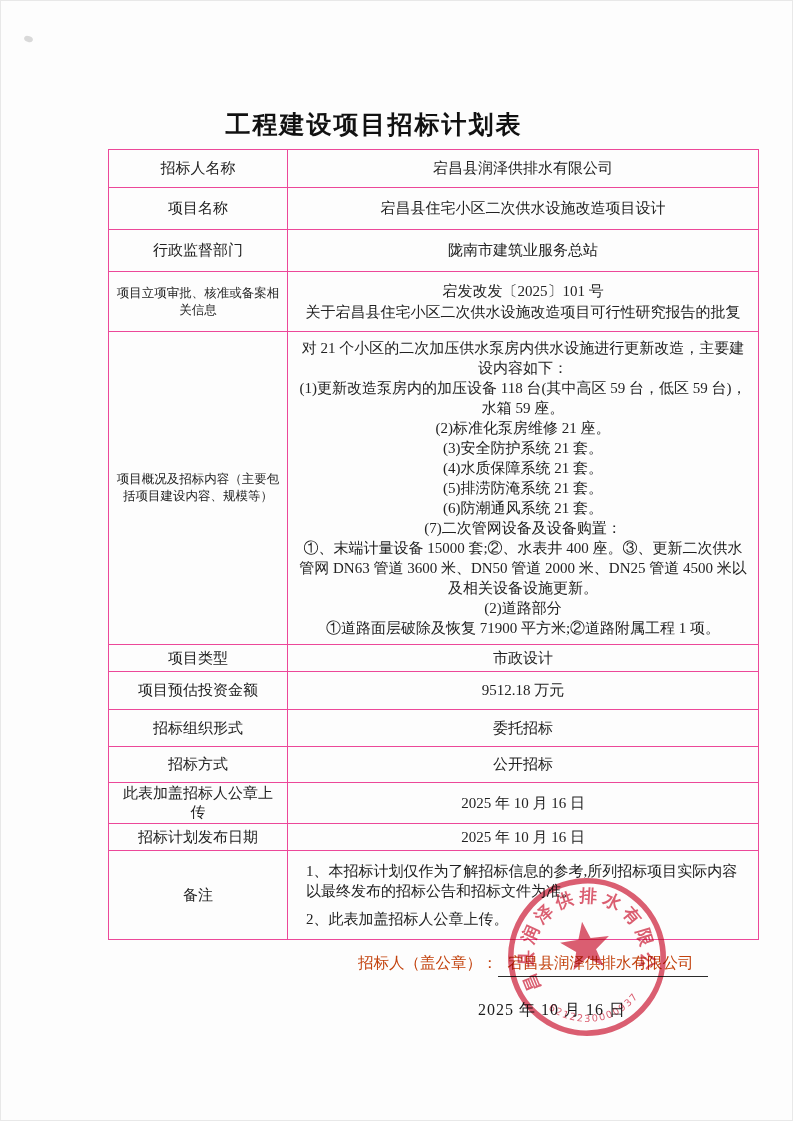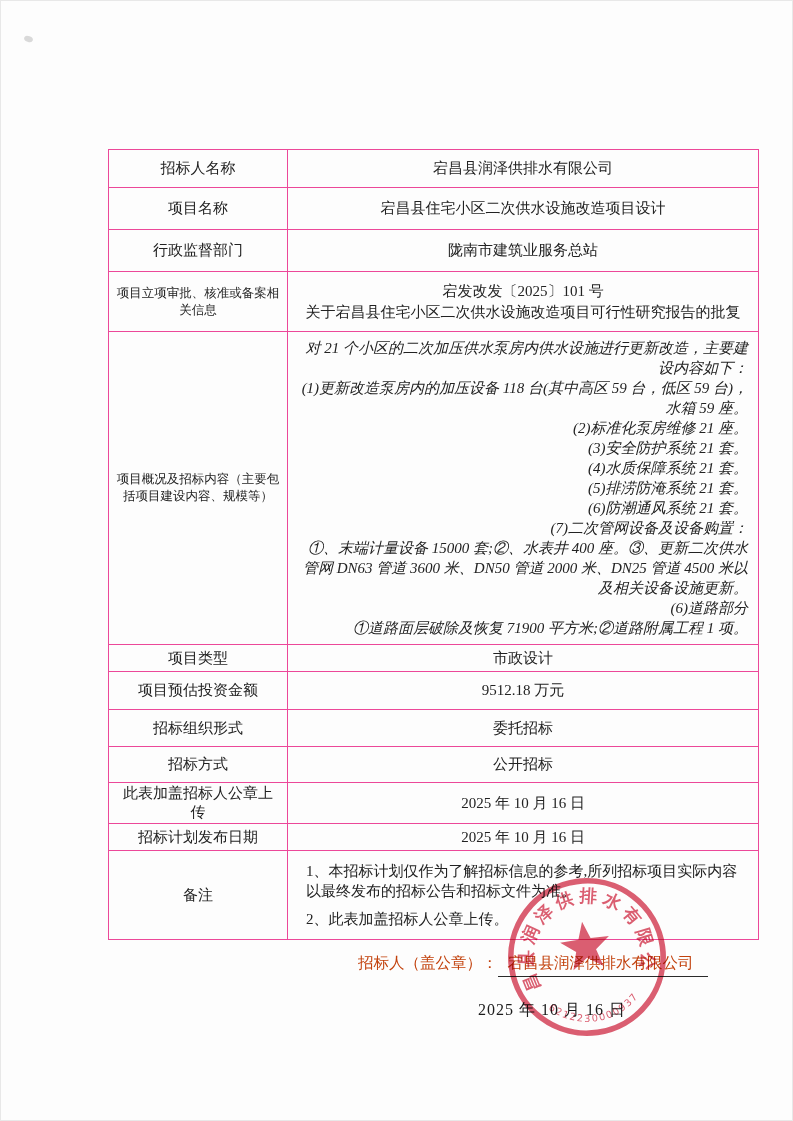--- a/index.html
+++ b/index.html
@@ -21,41 +21,42 @@
   }
   table.main{
     position:absolute;left:108px;top:149px;width:616px;
     border-collapse:collapse;table-layout:fixed;
     font-size:15px;color:#222;
   }
   table.main td{border:1px solid #ec4899;vertical-align:middle;padding:2px 8px;}
   td.lbl{width:162px;text-align:center;line-height:19px;}
   td.lbl.sm{font-size:12.5px;line-height:17px;padding:2px 5px;}
   td.val{width:454px;text-align:center;}
-  td.val.blk{text-align:right;padding:6px 10px;font-style:italic;}
+  td.val.blk{text-align:center;padding:6px 10px;}
   td.val.blk p{margin:0;line-height:20px;}
   td.val.two div{line-height:21px;}
   tr.r0{height:38px}tr.r1{height:42px}tr.r2{height:42px}tr.r3{height:60px}
   tr.r5{height:27px}tr.r6{height:38px}tr.r7{height:37px}tr.r8{height:36px}
   tr.r9{height:27px}tr.r10{height:27px}tr.r11{height:62px}
   tr.r9 td,tr.r10 td{padding:1px 8px;}
   tr.r11 td.val{padding:2px 10px;}
   tr.r11 td.val p{margin:8px;line-height:20px;text-align:left;}
   .sig{position:absolute;left:358px;top:953px;font-size:15.5px;color:#c2410c;white-space:nowrap;}
   .sig .uline{display:inline-block;border-bottom:1.5px solid #2a2a2a;padding:0 14px 2px 10px;min-width:178px;text-align:center;}
   .dateline{position:absolute;left:478px;top:1000px;font-size:16px;letter-spacing:1px;color:#1c1c1c;}
   .stamp{position:absolute;left:506px;top:876px;width:162px;height:162px;transform:rotate(-8deg);opacity:.88;mix-blend-mode:multiply;}
 </style>
 </head>
 <body>
 
 <div class="page">
 
   <div class="speck"></div>
 
+  <h1 class="title">工程建设项目招标计划表</h1>
 
   <table class="main">
     <tbody>
         <tr class="r0">
       <td class="lbl">招标人名称</td>
       <td class="val">宕昌县润泽供排水有限公司</td>
     </tr>
     <tr class="r1">
       <td class="lbl">项目名称</td>
       <td class="val">宕昌县住宅小区二次供水设施改造项目设计</td>
@@ -76,21 +77,21 @@
       <td class="val blk">
         <p>对 21 个小区的二次加压供水泵房内供水设施进行更新改造，主要建设内容如下：</p>
         <p>(1)更新改造泵房内的加压设备 118 台(其中高区 59 台，低区 59 台)，水箱 59 座。</p>
         <p>(2)标准化泵房维修 21 座。</p>
         <p>(3)安全防护系统 21 套。</p>
         <p>(4)水质保障系统 21 套。</p>
         <p>(5)排涝防淹系统 21 套。</p>
         <p>(6)防潮通风系统 21 套。</p>
         <p>(7)二次管网设备及设备购置：</p>
         <p>①、末端计量设备 15000 套;②、水表井 400 座。③、更新二次供水管网 DN63 管道 3600 米、DN50 管道 2000 米、DN25 管道 4500 米以及相关设备设施更新。</p>
-        <p>(6)道路部分</p>
+        <p>(2)道路部分</p>
         <p>①道路面层破除及恢复 71900 平方米;②道路附属工程 1 项。</p>
       </td>
     </tr>
     <tr class="r5">
       <td class="lbl">项目类型</td>
       <td class="val">市政设计</td>
     </tr>
     <tr class="r6">
       <td class="lbl">项目预估投资金额</td>
       <td class="val">9512.18 万元</td>

